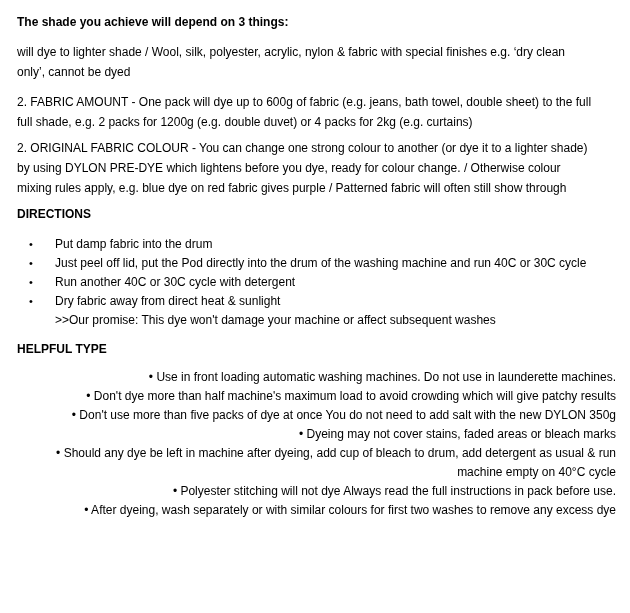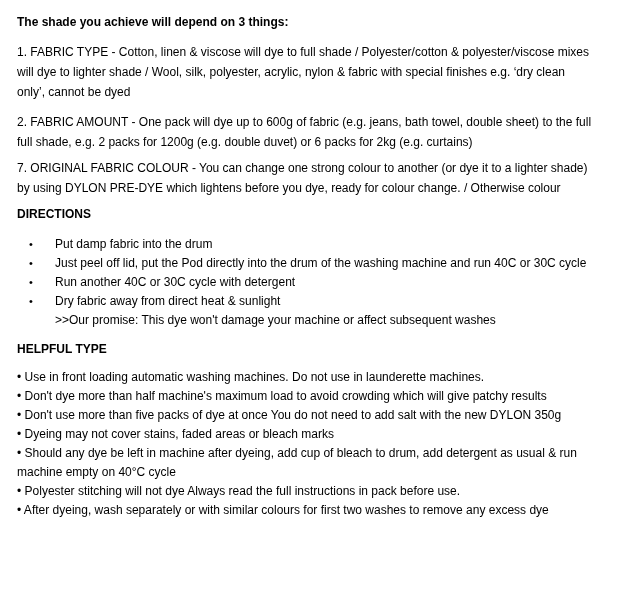--- a/index.html
+++ b/index.html
@@ -48,43 +48,43 @@
     left: 12px;
     top: 0;
     font-size: 11px;
   }
   .promise {
     padding-left: 38px;
     line-height: 19px;
     white-space: nowrap;
   }
   .hints { margin-top: 9px; }
-  .hints .ln { line-height: 19px; }
+  .hints .ln { line-height: 19px; text-align: right; }
 </style>
 </head>
 <body>
 
 <div class="doc">
 
   <div class="h">The shade you achieve will depend on 3 things:</div>
 
   <div class="para mt10">
-    <div class="ln">1. FABRIC TYPE - Cotton, linen &amp; viscose will dye to full shade / Polyester/cotton &amp; polyester/viscose mixes</div>
     <div class="ln">will dye to lighter shade / Wool, silk, polyester, acrylic, nylon &amp; fabric with special finishes e.g. ‘dry clean</div>
     <div class="ln">only’, cannot be dyed</div>
   </div>
 
   <div class="para mt10">
     <div class="ln">2. FABRIC AMOUNT - One pack will dye up to 600g of fabric (e.g. jeans, bath towel, double sheet) to the full</div>
-    <div class="ln">full shade, e.g. 2 packs for 1200g (e.g. double duvet) or 6 packs for 2kg (e.g. curtains)</div>
+    <div class="ln">full shade, e.g. 2 packs for 1200g (e.g. double duvet) or 4 packs for 2kg (e.g. curtains)</div>
   </div>
 
   <div class="para mt6">
-    <div class="ln">7. ORIGINAL FABRIC COLOUR - You can change one strong colour to another (or dye it to a lighter shade)</div>
+    <div class="ln">2. ORIGINAL FABRIC COLOUR - You can change one strong colour to another (or dye it to a lighter shade)</div>
     <div class="ln">by using DYLON PRE-DYE which lightens before you dye, ready for colour change. / Otherwise colour</div>
+    <div class="ln">mixing rules apply, e.g. blue dye on red fabric gives purple / Patterned fabric will often still show through</div>
   </div>
 
   <div class="h mt6">DIRECTIONS</div>
 
 
   <ul class="blist">
     <li>
       <span class="mk">•</span>
       <span>Put damp fabric into the drum</span>
     </li>

